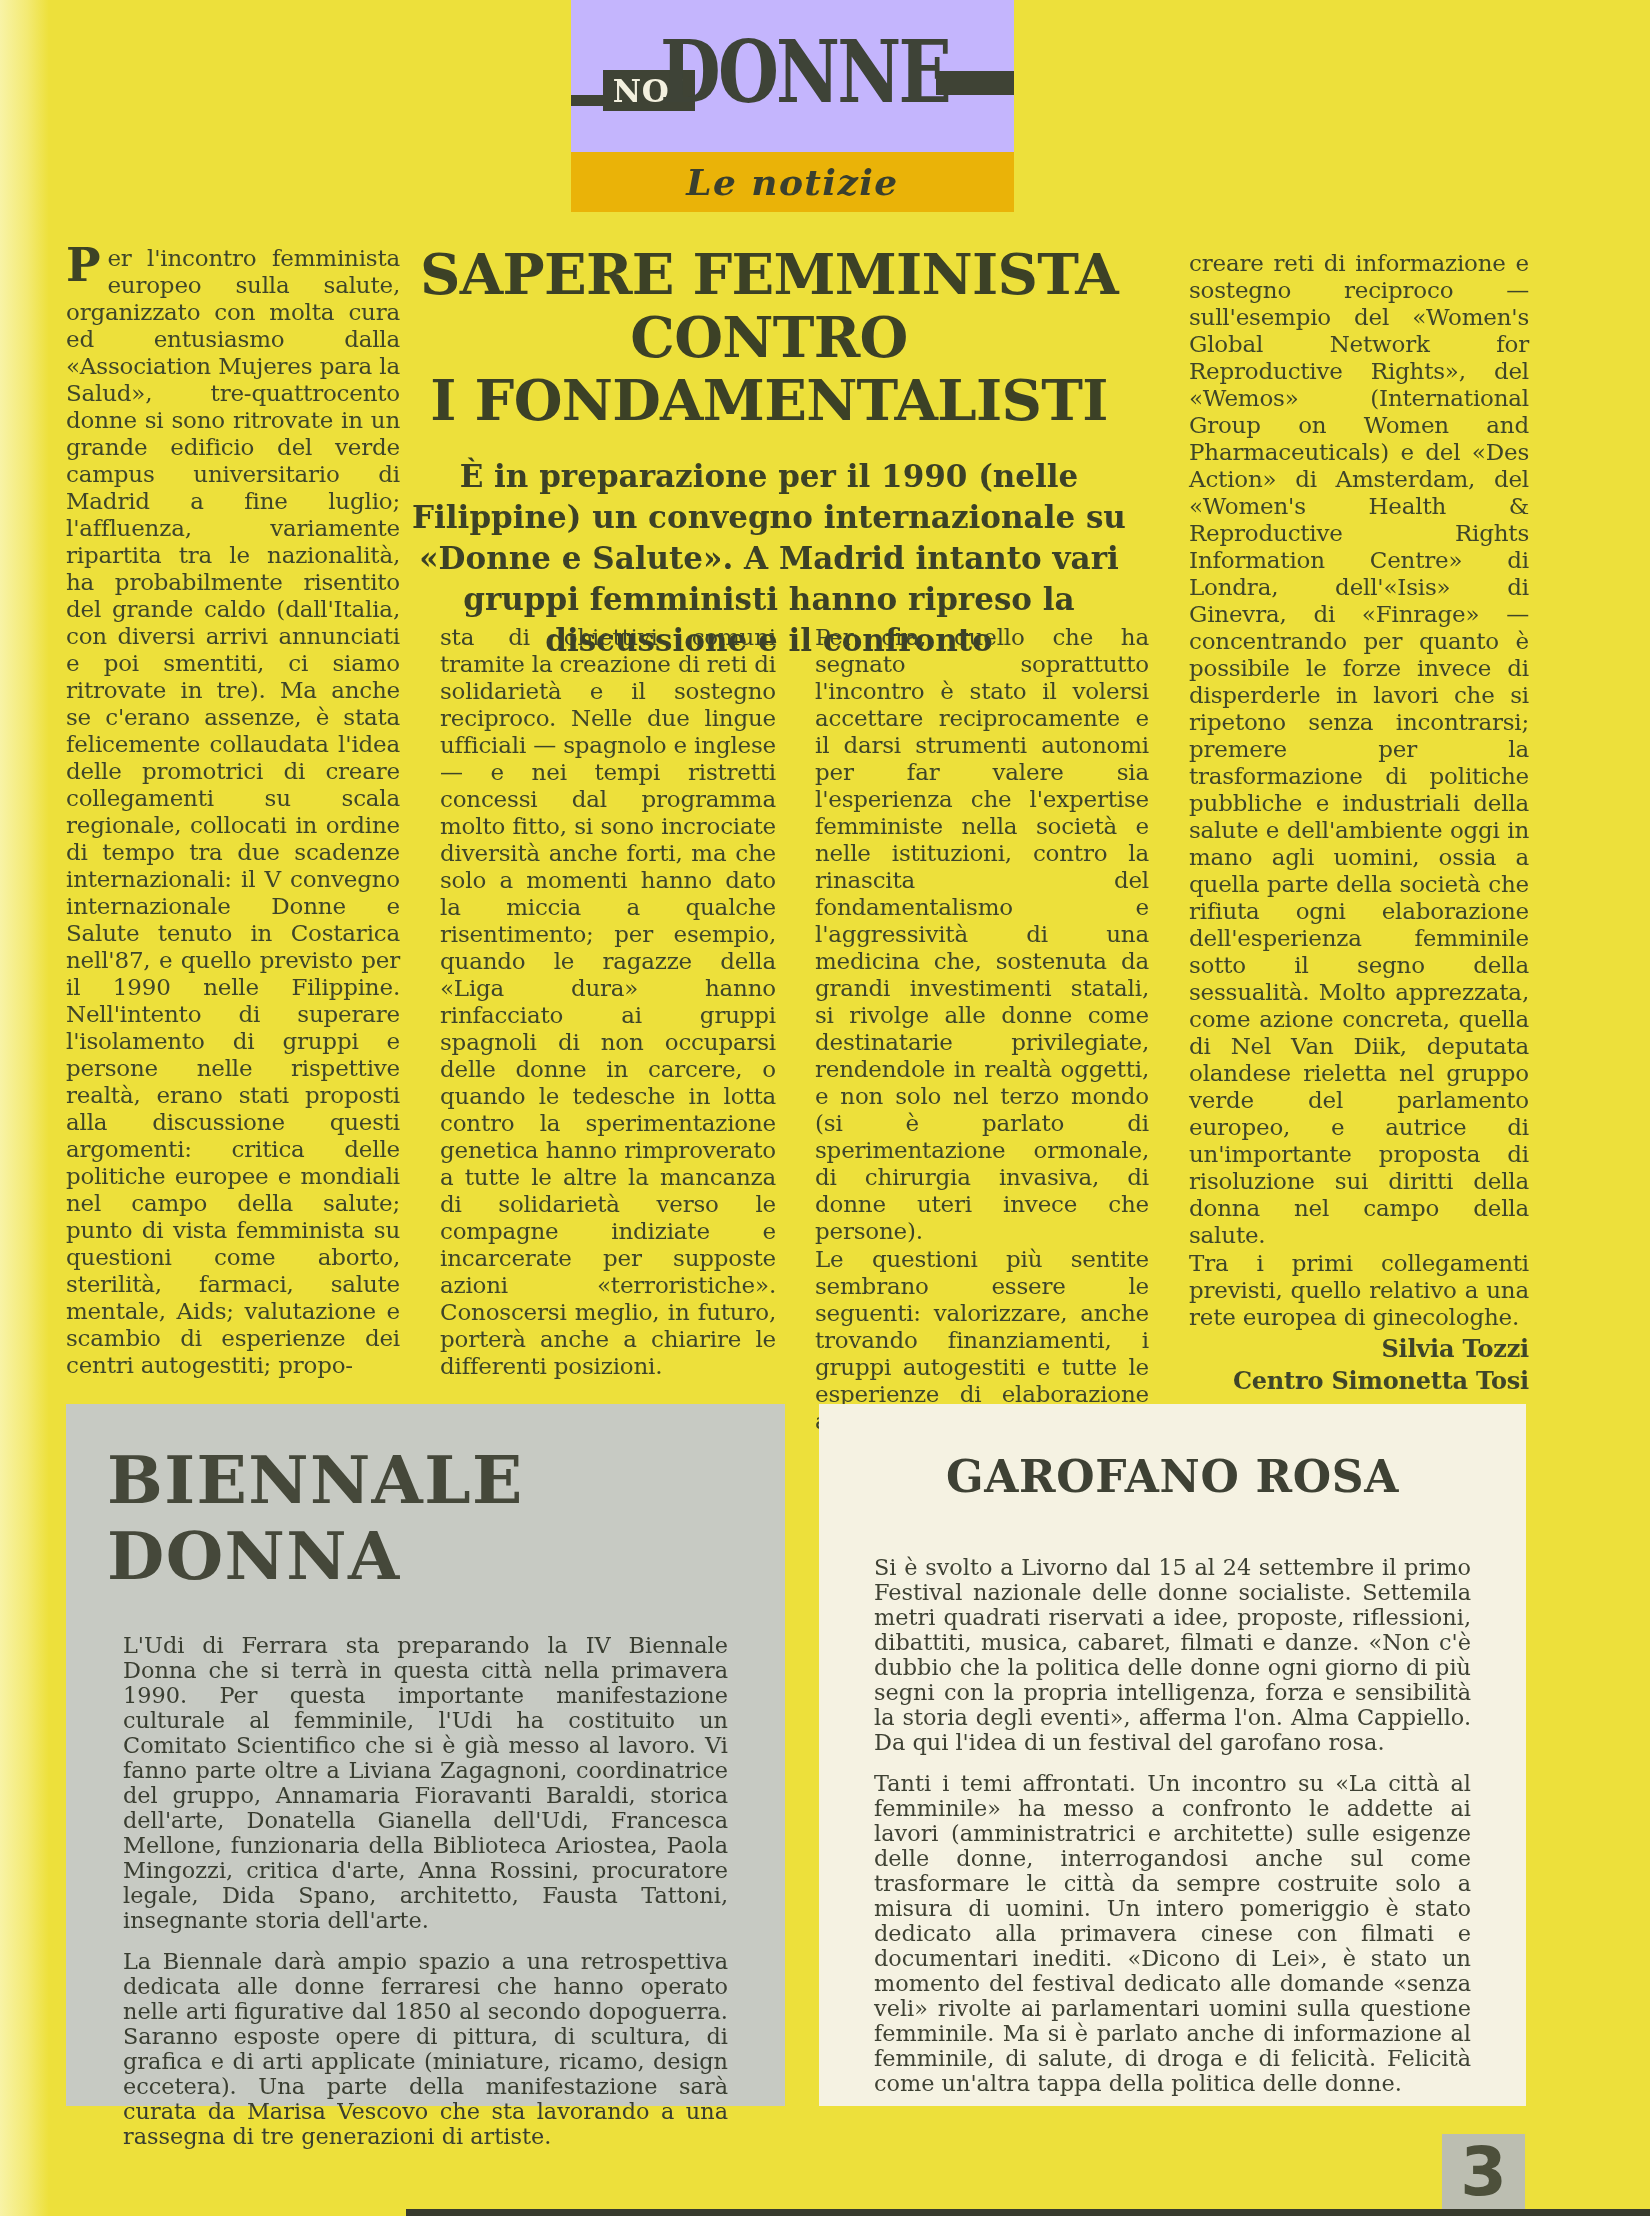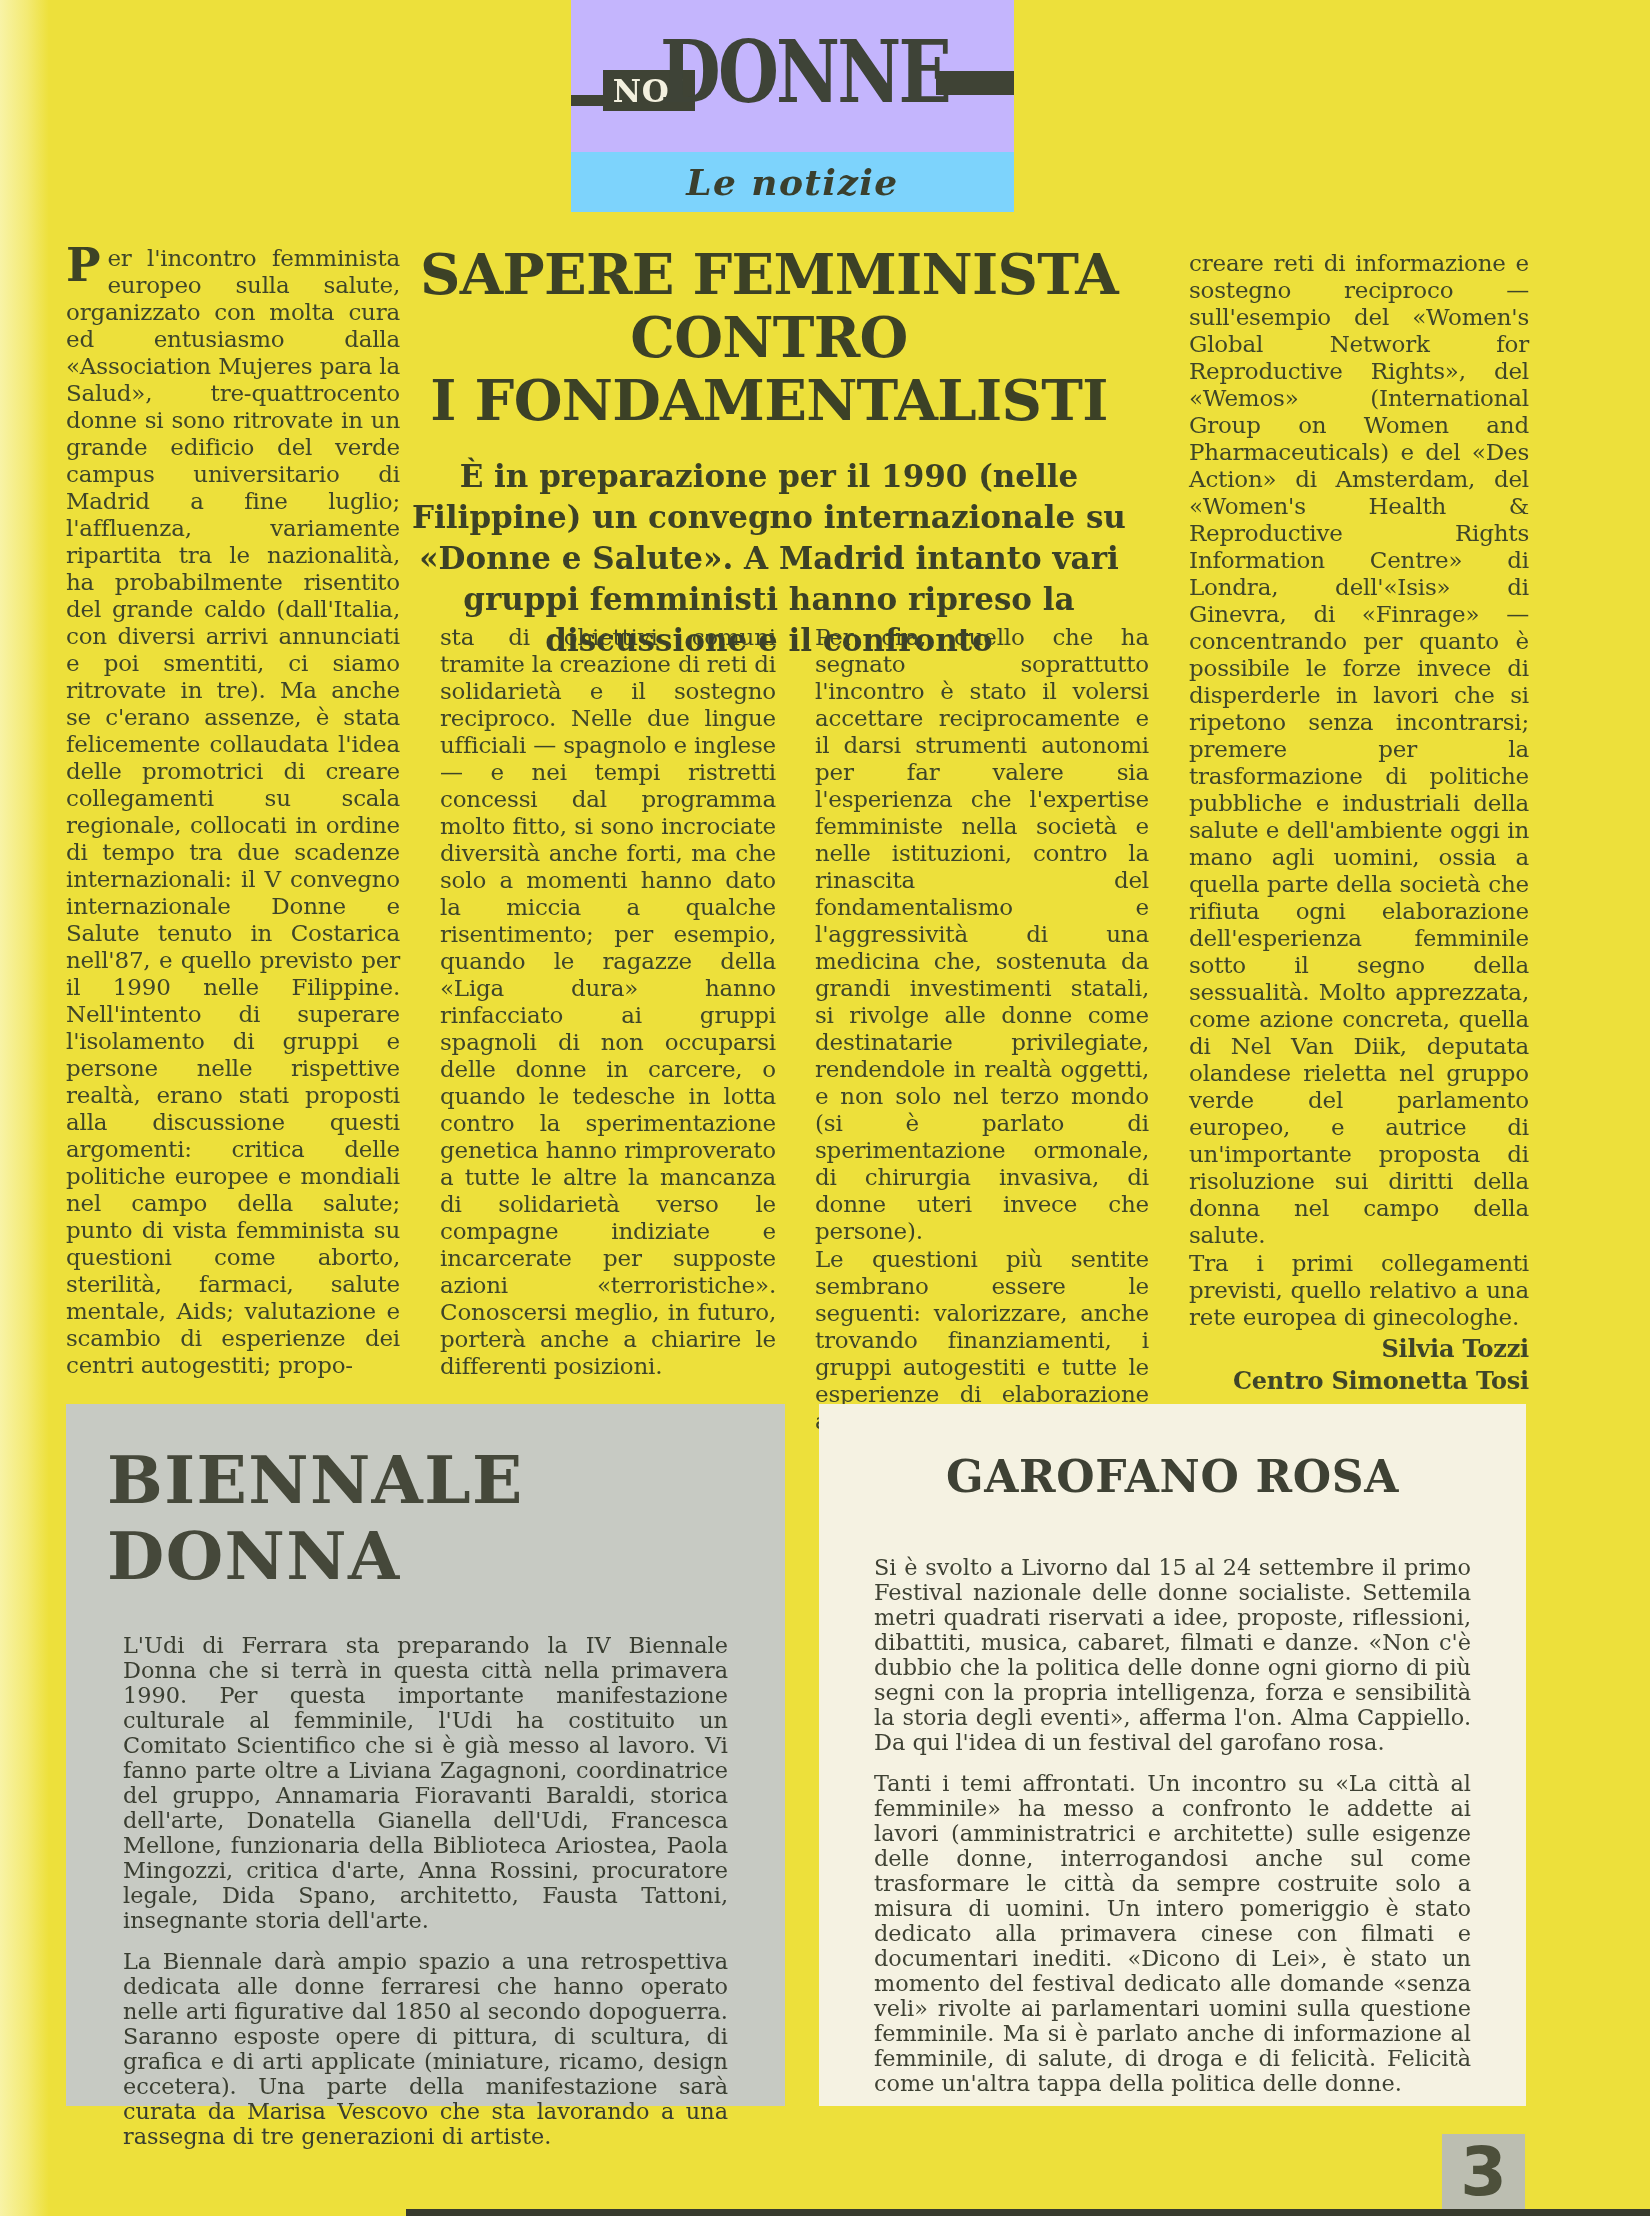--- a/index.html
+++ b/index.html
@@ -17,21 +17,21 @@
   .bar{position:absolute;background:#3f4335;}
   .bar-left{left:0;top:95px;width:32px;height:11.2px;}
   .bar-right{right:0;top:71px;width:78px;height:24px;}
   .noi-badge{position:absolute;left:32px;top:70px;height:41px;background:#3f4335;
     color:#f3f0de;font-weight:bold;font-size:31px;display:flex;align-items:center;
     padding:0 9.8px;letter-spacing:0.7px;}
   .donne{position:absolute;left:89px;top:31px;font-size:70px;font-weight:bold;
     color:#3e4337;letter-spacing:-2.8px;line-height:1.3;
     transform:scale(1,1.22);transform-origin:50% 70%;white-space:nowrap;}
   .section-banner{position:absolute;left:571px;top:152px;width:443px;height:60px;
-    background:#7dd3fc;display:flex;align-items:center;justify-content:center;}
+    background:#eab308;display:flex;align-items:center;justify-content:center;}
   .section-title{font-size:36px;font-weight:bold;font-style:italic;color:#3a3f2e;letter-spacing:1.4px;}
 
   
   .headline-block{position:absolute;left:408px;top:243px;width:722px;text-align:center;}
   .title{margin:0;font-size:56px;line-height:63px;font-weight:bold;color:#3c4126;letter-spacing:-0.7px;}
   .title span{display:block;white-space:nowrap;}
   .subtitle{margin:24px 0 0;font-weight:bold;font-size:31px;line-height:41px;color:#3c4126;}
 
   .col{position:absolute;text-align:justify;font-size:23px;line-height:27px;
     letter-spacing:-0.2px;color:#3f4529;hyphens:auto;-webkit-hyphens:auto;}

